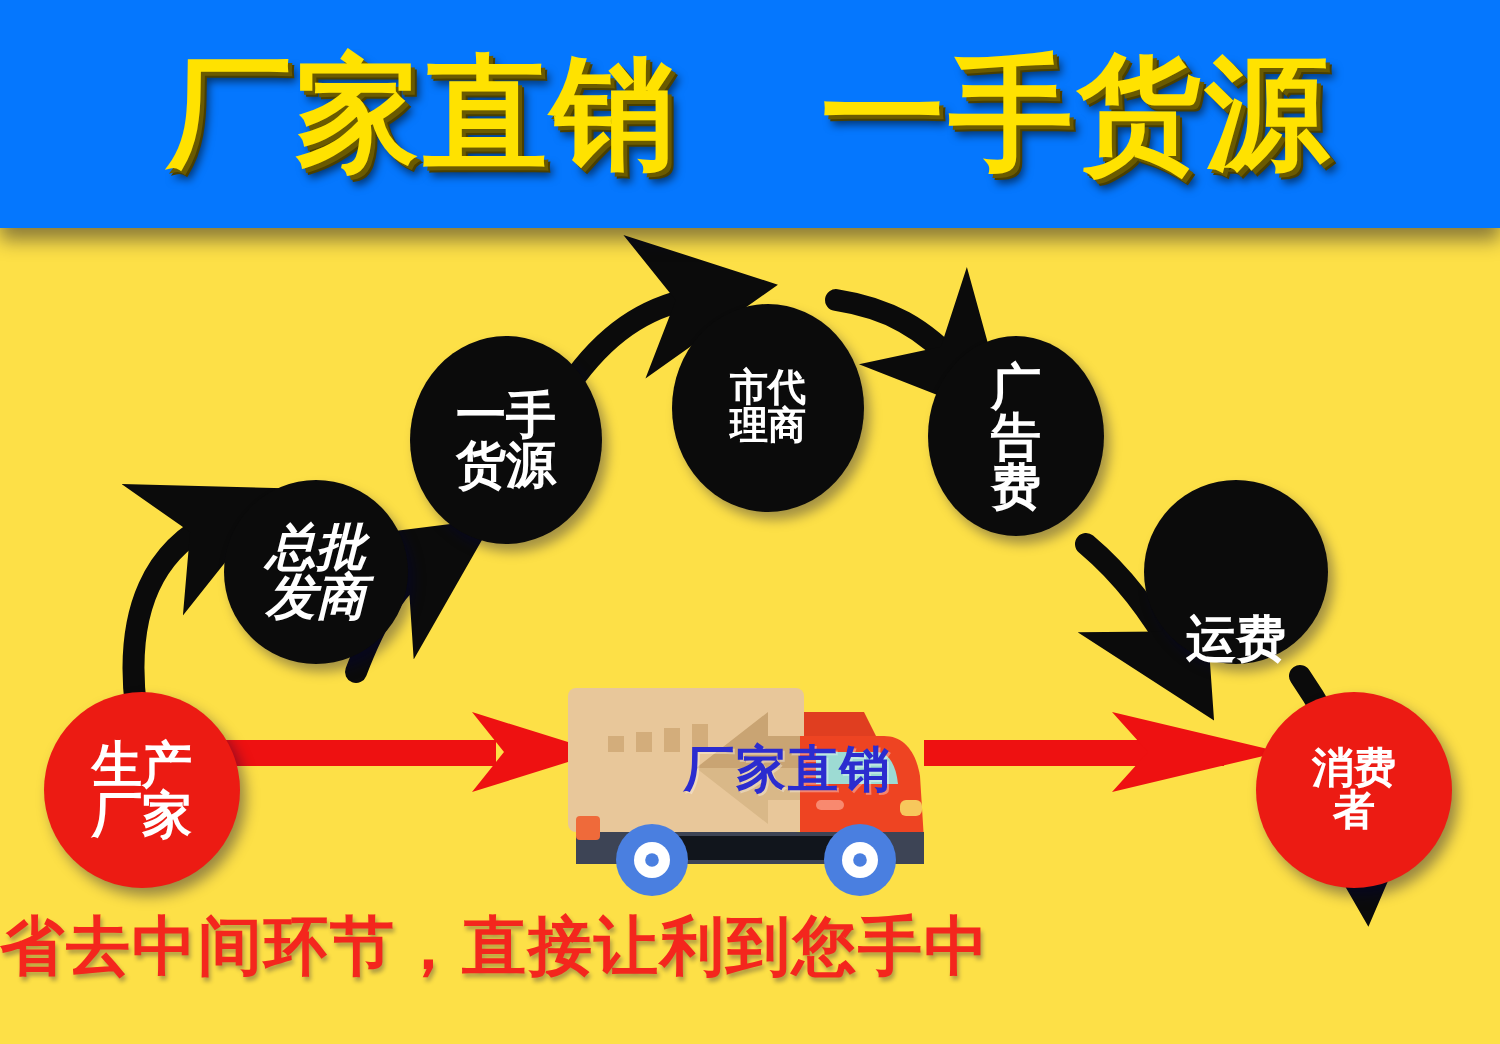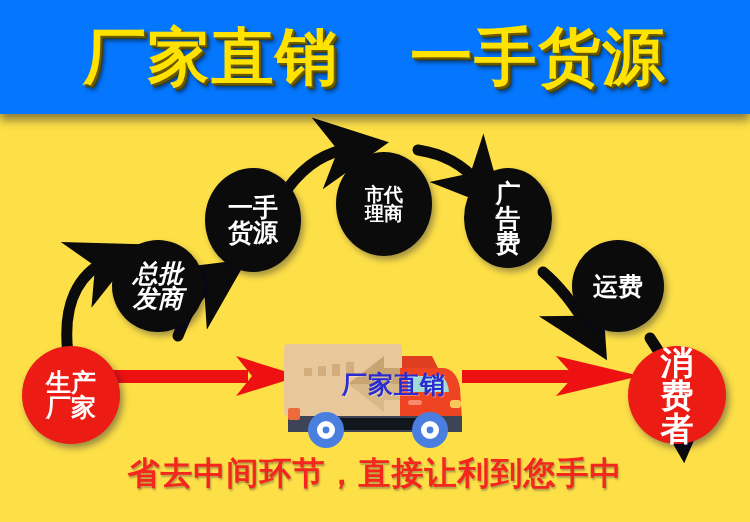--- a/index.html
+++ b/index.html
@@ -90,23 +90,23 @@
     display: block;
     width: 100%;
     word-break: break-all;
     pointer-events: none;
   }
 
   #node-zongpi      { left: 112px; top: 240px;  width: 92px;  height: 92px;  font-size: 25px; font-style: italic; }
   #node-shengdai    { left: 205px; top: 168px;  width: 96px;  height: 104px; font-size: 25px; }
   #node-shidai      { left: 336px; top: 152px;  width: 96px;  height: 104px; font-size: 19px; }
   #node-guanggao    { left: 464px; top: 168px;  width: 88px;  height: 100px; font-size: 25px; }
-  #node-yunfei      { left: 572px; top: 240px;  width: 92px;  height: 92px;  font-size: 25px; }
+  #node-yunfei      { left: 572px; top: 240px;  width: 92px;  height: 92px;  font-size: 25px; align-items: flex-end; }
   #node-shengchan   { left: 22px;  top: 346px;  width: 98px;  height: 98px;  font-size: 25px; }
-  #node-xiaofei     { left: 628px; top: 346px;  width: 98px;  height: 98px;  font-size: 33px; }
+  #node-xiaofei     { left: 628px; top: 346px;  width: 98px;  height: 98px;  font-size: 21px; }
 
   #node-zongpi  .node-label,
   #node-shengdai .node-label,
   #node-shidai  .node-label,
   #node-guanggao .node-label,
   #node-shengchan .node-label,
   #node-xiaofei .node-label { max-width: 56px; margin: 0 auto; }
   #node-guanggao .node-label { max-width: 30px; }
   #node-yunfei .node-label { max-width: 70px; }
 
@@ -143,21 +143,21 @@
     font-family: "DejaVu Sans", "Liberation Sans", sans-serif;
     text-shadow: 1px 1px 0 rgba(255,255,255,0.35);
   }
 
   
   #slogan {
     position: absolute;
     left: 0;
     top: 452px;
     width: 750px;
-    text-align: center;
+    text-align: left;
     font-size: 32px;
     font-weight: bold;
     color: #f4261d;
     letter-spacing: 1px;
     z-index: 6;
     font-family: "DejaVu Sans", "Liberation Sans", sans-serif;
     text-shadow: 1px 2px 2px rgba(0, 0, 60, 0.30);
   }
 </style>
 </head>

